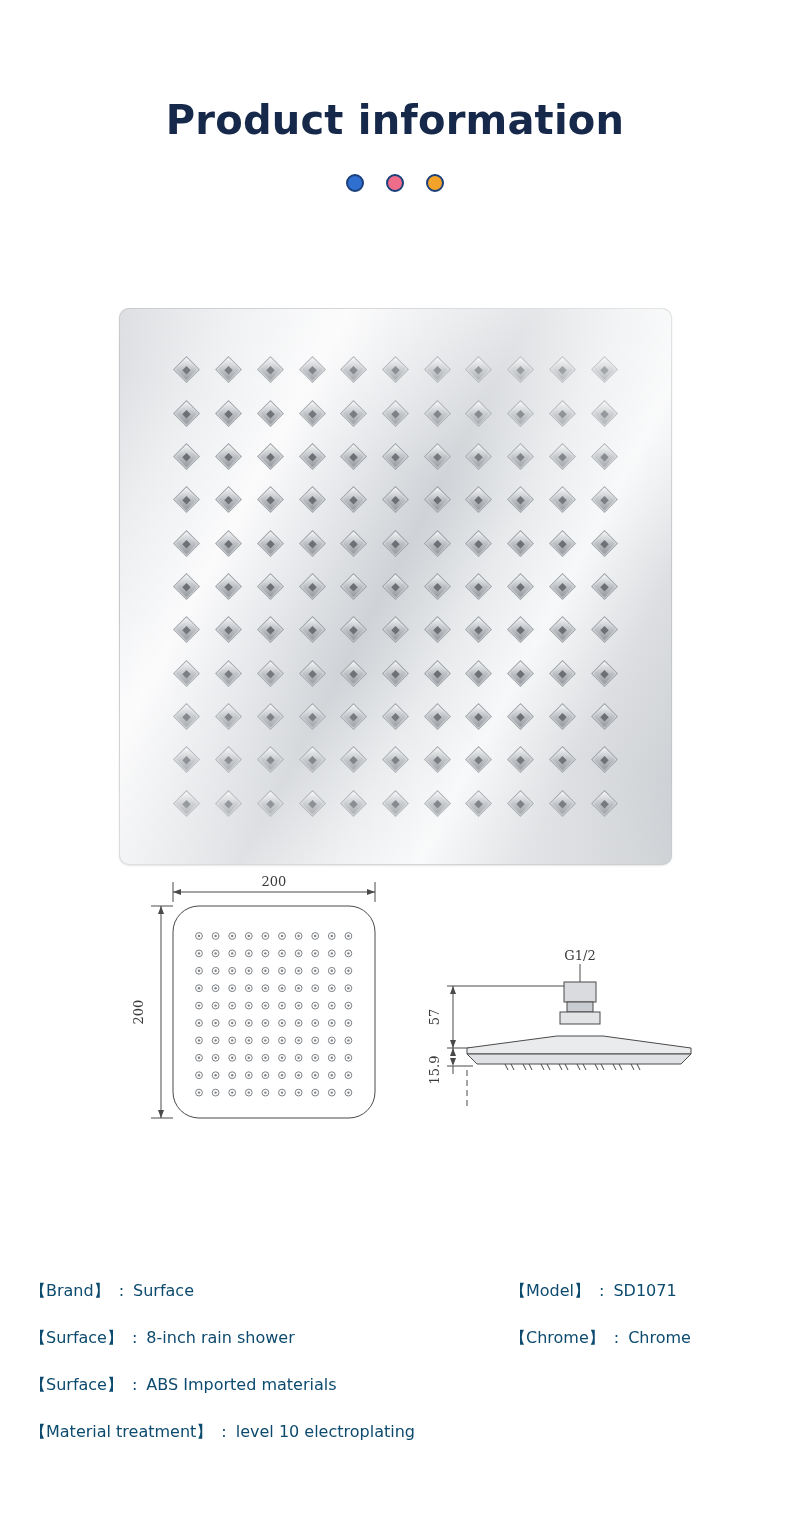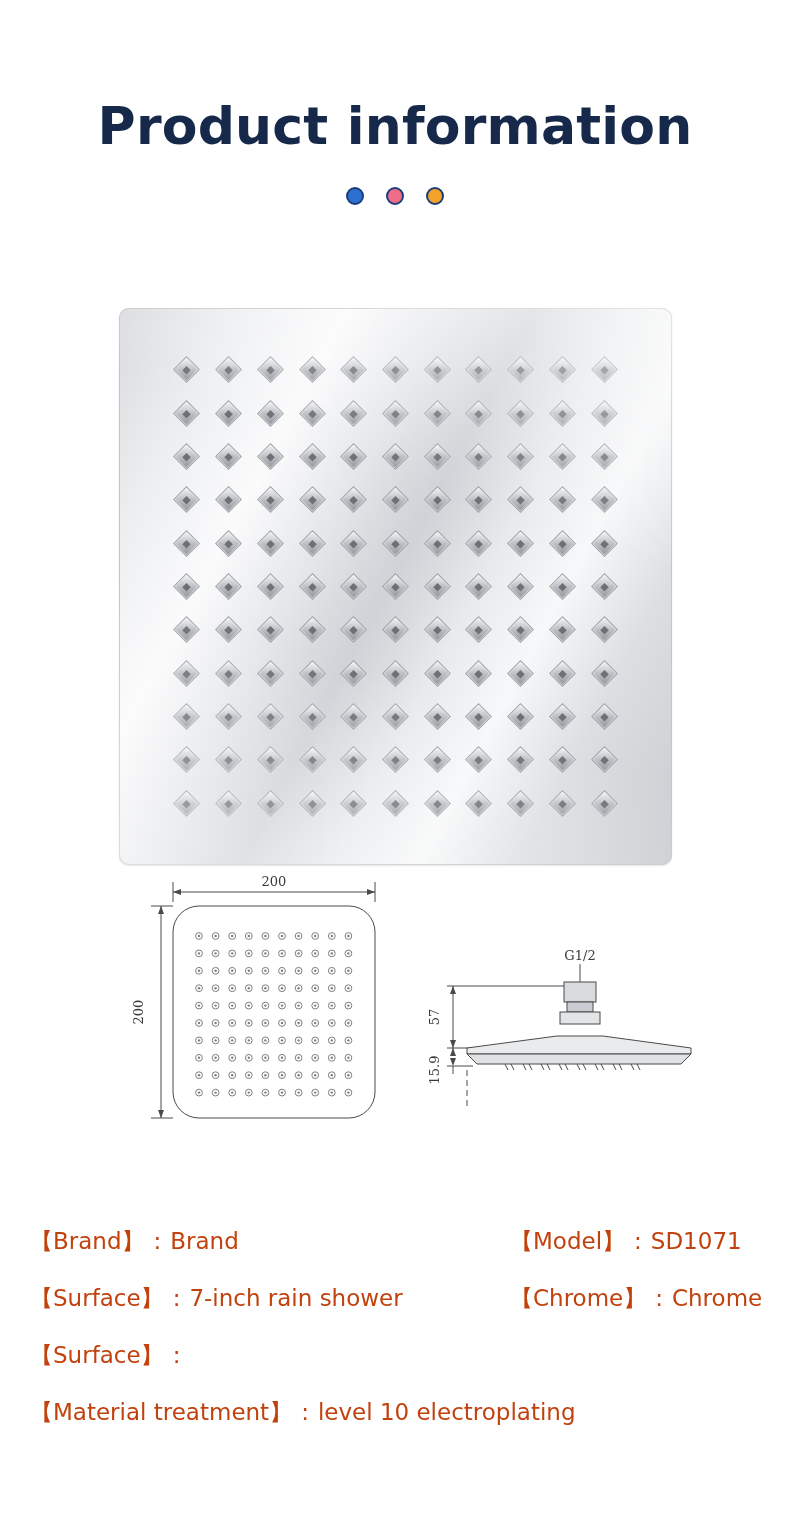--- a/index.html
+++ b/index.html
@@ -12,21 +12,21 @@
     height: 1521px;
     position: relative;
     font-family: "DejaVu Sans", "Liberation Sans", sans-serif;
     color: #2b2b2b;
     overflow: hidden;
   }
 
   
   .title {
     text-align: center;
-    font-size: 52px;
+    font-size: 40px;
     font-weight: bold;
     color: #17294a;
     letter-spacing: 0.2px;
     padding-top: 98px;
     line-height: 1.1;
   }
 
   .dots {
     display: flex;
     justify-content: center;
@@ -117,24 +117,24 @@
   .dim-text {
     font-family: "DejaVu Serif", "Liberation Serif", serif;
     font-size: 13px;
     fill: #3a3a3a;
   }
 
   
   .specs {
     position: absolute;
     left: 30px;
-    top: 1226px;
+    top: 1281px;
     width: 740px;
-    font-size: 23px;
-    color: #c2410c;
+    font-size: 16px;
+    color: #0c4a6e;
   }
   .spec-row {
     display: flex;
     align-items: baseline;
     margin-bottom: 26px;
     white-space: nowrap;
   }
   .spec-cell {
     display: flex;
     align-items: baseline;
@@ -539,46 +539,47 @@
     <text class="dim-text" x="557" y="100" text-anchor="middle">G1/2</text>
   </svg>
 </div>
 
 <div class="specs">
 
   <div class="spec-row">
     <div class="spec-cell left">
       <span class="spec-key">【Brand】</span>
       <span class="spec-colon">:</span>
-      <span class="spec-val">Brand</span>
+      <span class="spec-val">Surface</span>
     </div>
     <div class="spec-cell">
       <span class="spec-key">【Model】</span>
       <span class="spec-colon">:</span>
       <span class="spec-val">SD1071</span>
     </div>
   </div>
 
   <div class="spec-row">
     <div class="spec-cell left">
       <span class="spec-key">【Surface】</span>
       <span class="spec-colon">:</span>
-      <span class="spec-val">7-inch rain shower</span>
+      <span class="spec-val">8-inch rain shower</span>
     </div>
     <div class="spec-cell">
       <span class="spec-key">【Chrome】</span>
       <span class="spec-colon">:</span>
       <span class="spec-val">Chrome</span>
     </div>
   </div>
 
   <div class="spec-row">
     <div class="spec-cell">
       <span class="spec-key">【Surface】</span>
       <span class="spec-colon">:</span>
+      <span class="spec-val">ABS Imported materials</span>
     </div>
   </div>
 
   <div class="spec-row">
     <div class="spec-cell">
       <span class="spec-key">【Material treatment】</span>
       <span class="spec-colon">:</span>
       <span class="spec-val">level 10 electroplating</span>
     </div>
   </div>

